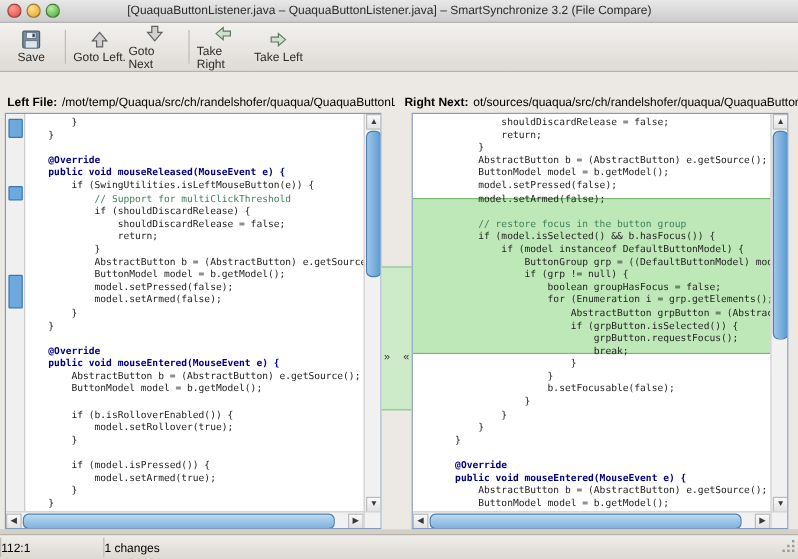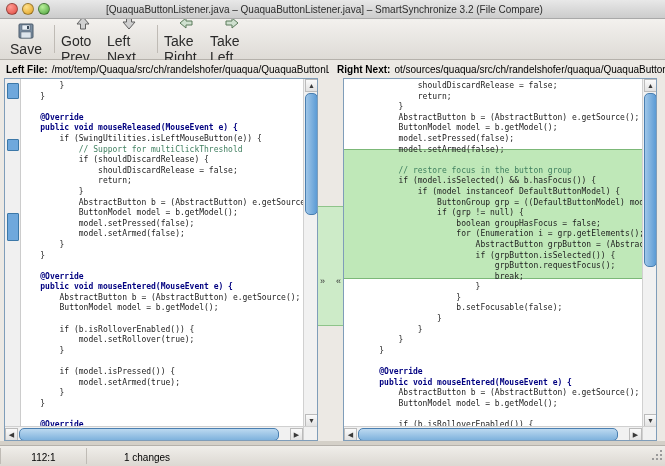--- a/index.html
+++ b/index.html
@@ -60,33 +60,34 @@
     width: 44px;
     display: flex; flex-direction: column; align-items: center;
     justify-content: center;
     gap: 1px;
     cursor: default;
   }
   .tb-ico {
     width: 20px; height: 18px;
     display: flex; align-items: center; justify-content: center;
   }
-  .tb-label { font-size: 14px; color: #2a2a2a; }
+  .tb-label { font-size: 10px; color: #2a2a2a; }
   .tb-sep {
     width: 1px; height: 28px;
     background: #bfbbb5;
     margin: 0 4px;
   }
   
   .filerow {
     height: 18px;
     display: flex; align-items: center;
     background: #ece9e4;
     flex: none;
     font-size: 10px;
+    margin-top: 16px;
   }
   .filerow .left, .filerow .right {
     display: flex; align-items: baseline; gap: 4px;
     overflow: hidden; white-space: nowrap;
   }
   .filerow .left { width: 330px; padding-left: 6px; }
   .filerow .right { width: 335px; padding-left: 8px; }
   .fl-key { font-weight: bold; font-size: 10px; }
   .fl-path { font-size: 10px; }
   
@@ -205,21 +206,21 @@
     height: 20px;
     flex: none;
     background: linear-gradient(#f0eeea, #dcd8d2);
     border-top: 1px solid #b5b1ab;
     display: flex; align-items: center;
     font-size: 10px;
   }
   .st-ready { padding-left: 6px; width: 420px; }
   .st-cell {
     width: 85px;
-    text-align: center;
+    text-align: left;
     border-left: 1px solid #bfbbb5;
     height: 16px; line-height: 20px;
   }
   .st-grip {
     margin-left: auto;
     width: 14px; height: 14px;
     margin-right: 2px;
     position: relative;
   }
   .st-grip i {
@@ -256,29 +257,29 @@
       </span>
       <span class="tb-label">Save</span>
     </div>
     <div class="tb-sep"></div>
     <div class="tb-item">
       <span class="tb-ico">
         <svg width="18" height="16" viewBox="0 0 18 16">
           <path d="M9 2 L15 9 L11.5 9 L11.5 14 L6.5 14 L6.5 9 L3 9 Z" fill="#d0d0d0" stroke="#606060"></path>
         </svg>
       </span>
-      <span class="tb-label">Goto Prev.</span>
+      <span class="tb-label">Goto Left.</span>
     </div>
     <div class="tb-item">
       <span class="tb-ico">
         <svg width="18" height="16" viewBox="0 0 18 16">
           <path d="M9 14 L3 7 L6.5 7 L6.5 2 L11.5 2 L11.5 7 L15 7 Z" fill="#d0d0d0" stroke="#606060"></path>
         </svg>
       </span>
-      <span class="tb-label">Left Next</span>
+      <span class="tb-label">Goto Next</span>
     </div>
     <div class="tb-sep"></div>
     <div class="tb-item">
       <span class="tb-ico">
         <svg width="18" height="16" viewBox="0 0 18 16">
           <path d="M3 8 L9 3 L9 6 L15 6 L15 10 L9 10 L9 13 Z" fill="#cfe0cf" stroke="#5a7a5a"></path>
         </svg>
       </span>
       <span class="tb-label">Take Right</span>
     </div>

